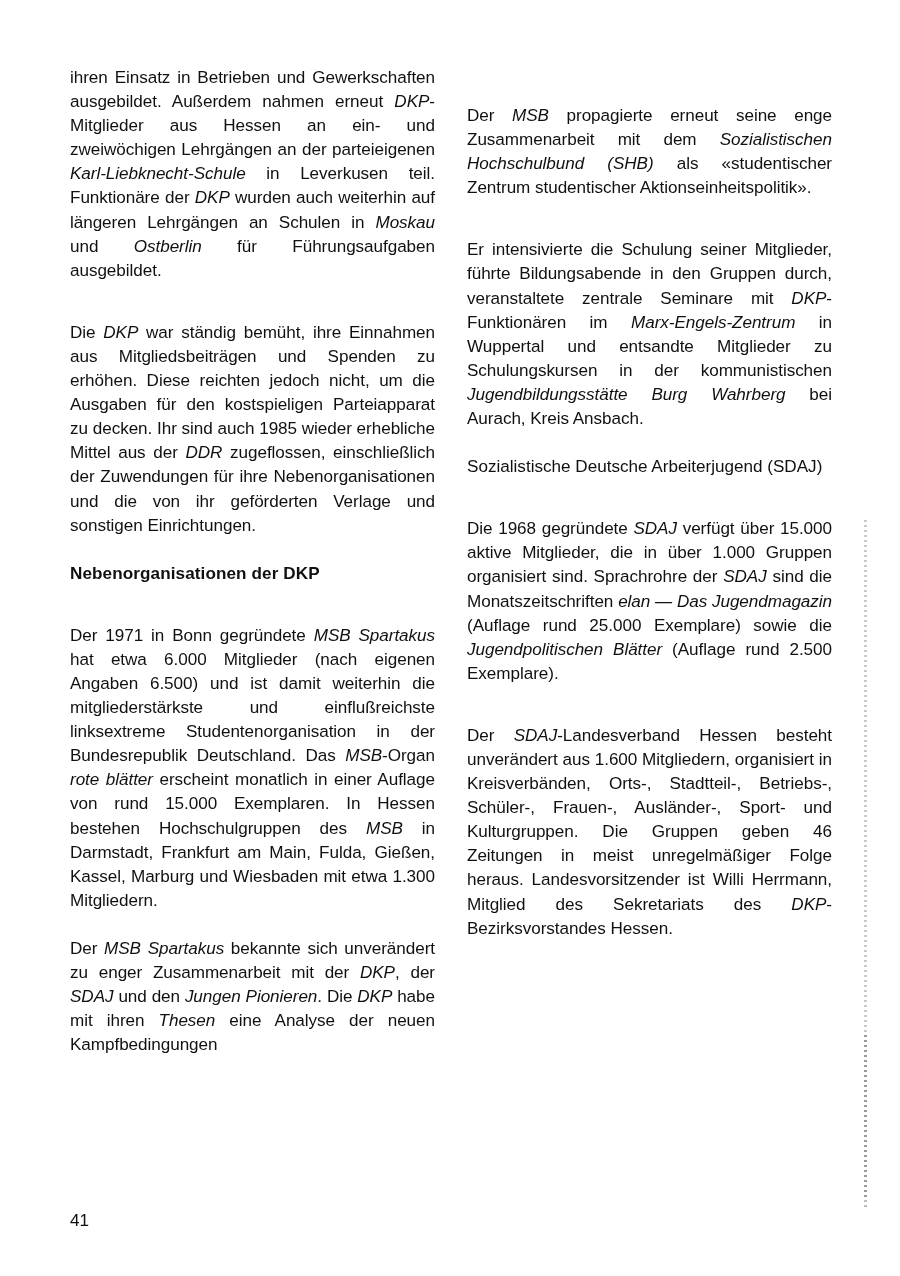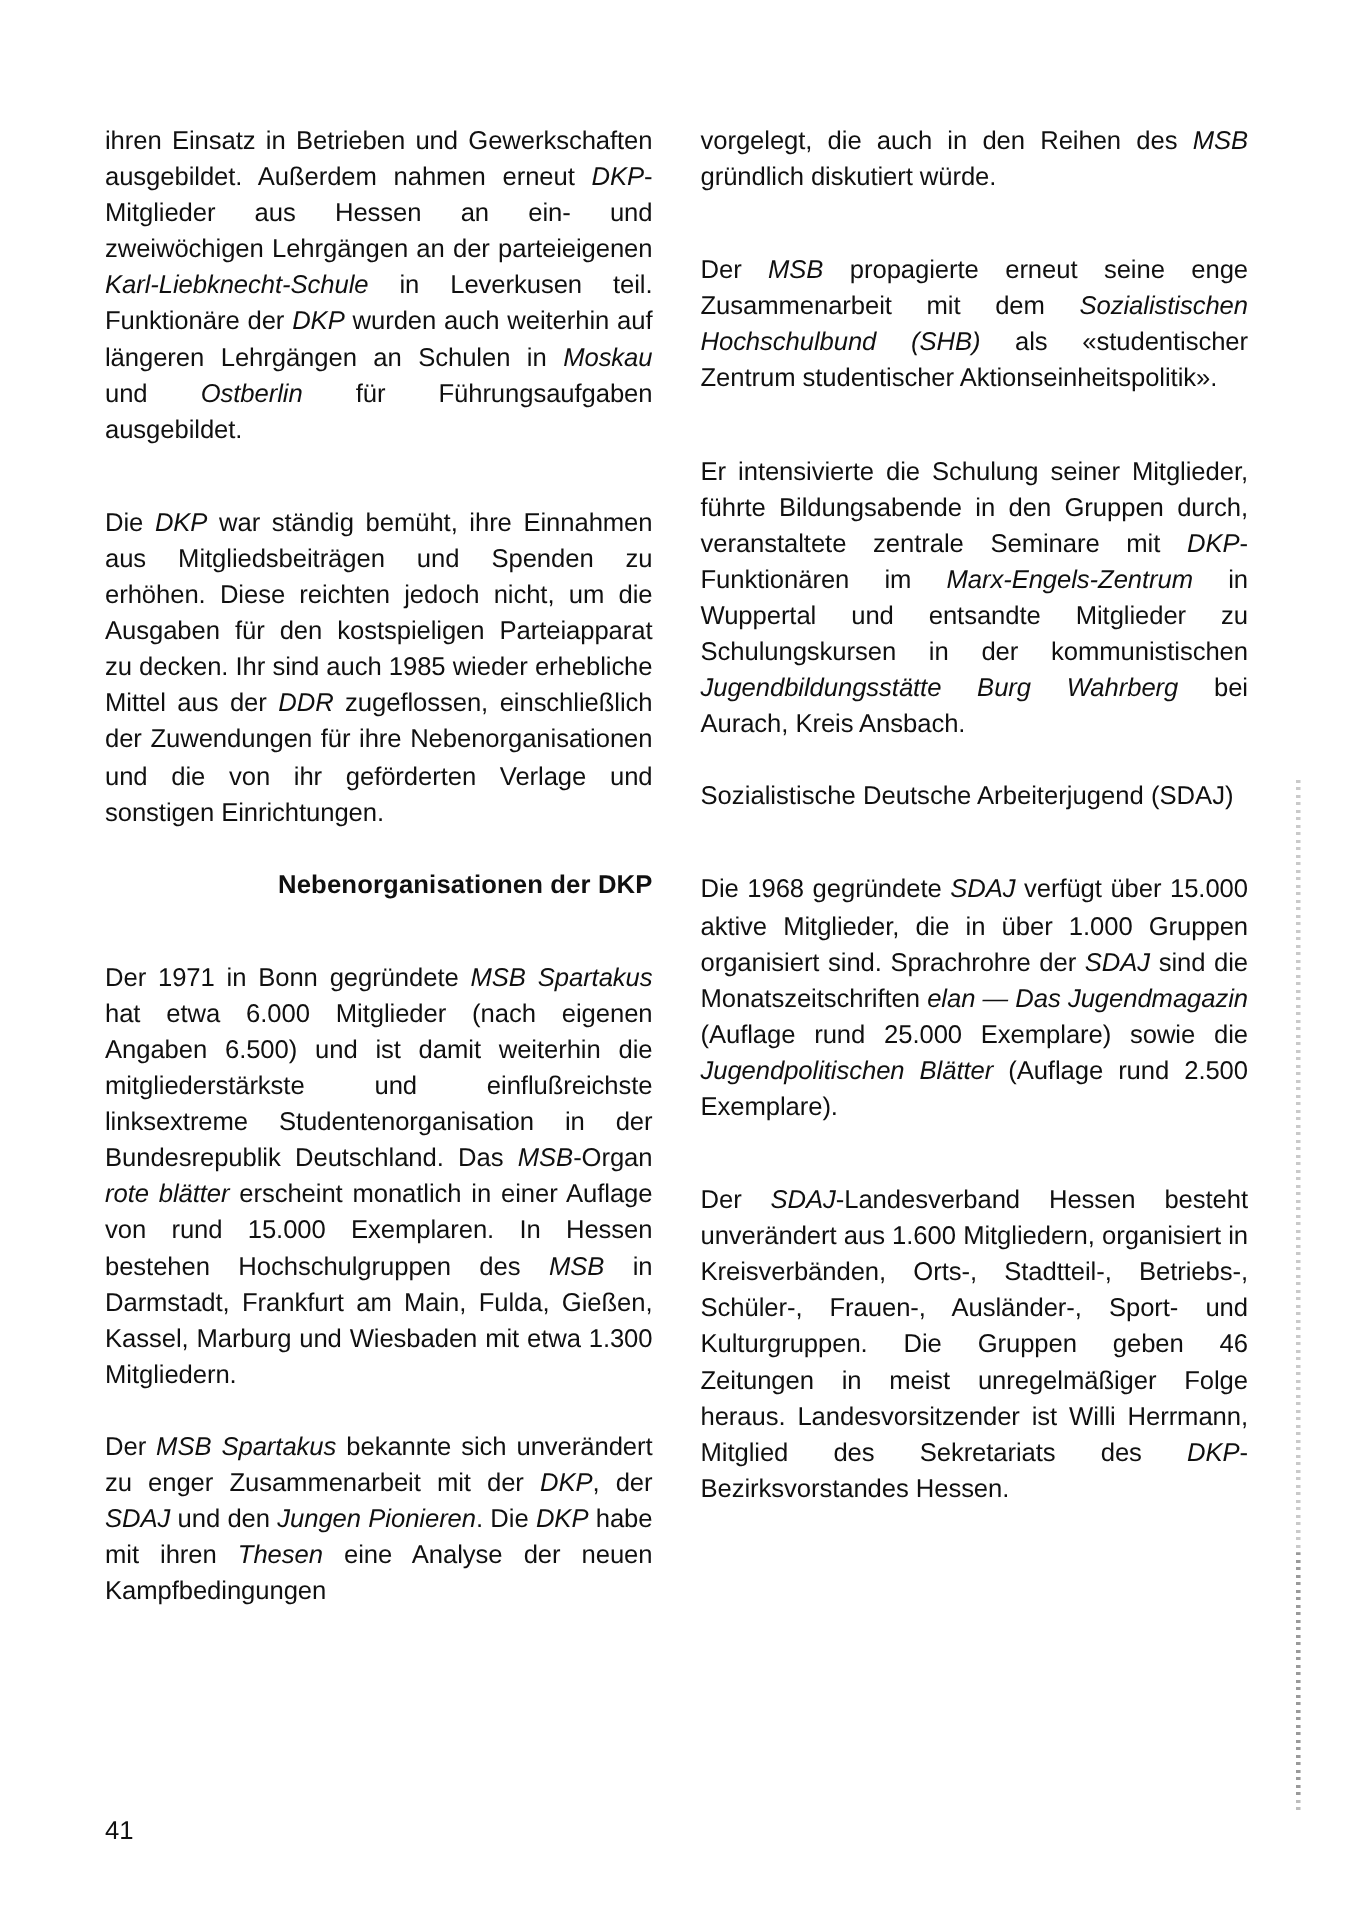--- a/index.html
+++ b/index.html
@@ -36,21 +36,21 @@
     opacity: 0.5;
   }
   .scan-artifact.seg2 {
     top: 1035px;
     height: 175px;
     opacity: 0.62;
   }
   .columns {
     position: absolute;
     left: 70px;
-    top: 82px;
+    top: 66px;
     width: 762px;
     display: flex;
     gap: 32px;
   }
   .col {
     width: 365px;
   }
   p.para {
     margin: 0 0 24px 0;
     font-size: 17.1px;
@@ -60,21 +60,21 @@
     letter-spacing: -0.05px;
     -webkit-hyphens: none;
     hyphens: none;
     word-spacing: 0px;
   }
   p.heading-bold {
     margin: 0 0 22px 0;
     font-size: 17.1px;
     line-height: 24.1px;
     font-weight: bold;
-    text-align: right;
+    text-align: left;
     letter-spacing: 0.1px;
   }
   p.subheading {
     margin: 0 0 24px 0;
     font-size: 17.1px;
     line-height: 24.1px;
     text-align: justify;
   }
   p.gap-before-big {
     margin-top: 38px;
@@ -106,21 +106,20 @@
 
     <div class="col">
       <p class="para"><span class="t">ihren Einsatz in Betrieben und Gewerkschaften ausgebildet. Außerdem nahmen erneut </span><span class="t it">DKP</span><span class="t">-Mitglieder aus Hessen an ein- und zweiwöchigen Lehrgängen an der parteieigenen </span><span class="t it">Karl-Liebknecht-Schule</span><span class="t"> in Leverkusen teil. Funktionäre der </span><span class="t it">DKP</span><span class="t"> wurden auch weiterhin auf längeren Lehrgängen an Schulen in </span><span class="t it">Moskau</span><span class="t"> und </span><span class="t it">Ostberlin</span><span class="t"> für Führungsaufgaben ausgebildet.</span></p>
       <p class="para gap-before-big"><span class="t">Die </span><span class="t it">DKP</span><span class="t"> war ständig bemüht, ihre Einnahmen aus Mitgliedsbeiträgen und Spenden zu erhöhen. Diese reichten jedoch nicht, um die Ausgaben für den kostspieligen Parteiapparat zu decken. Ihr sind auch 1985 wieder erhebliche Mittel aus der </span><span class="t it">DDR</span><span class="t"> zugeflossen, einschließlich der Zuwendungen für ihre Nebenorganisationen und die von ihr geförderten Verlage und sonstigen Einrichtungen.</span></p>
       <p class="heading-bold gap-before-huge">Nebenorganisationen der DKP</p>
       <p class="para gap-before-big"><span class="t">Der 1971 in Bonn gegründete </span><span class="t it">MSB Spartakus</span><span class="t"> hat etwa 6.000 Mitglieder (nach eigenen Angaben 6.500) und ist damit weiterhin die mitgliederstärkste und einflußreichste linksextreme Studentenorganisation in der Bundesrepublik Deutschland. Das </span><span class="t it">MSB</span><span class="t">-Organ </span><span class="t it">rote blätter</span><span class="t"> erscheint monatlich in einer Auflage von rund 15.000 Exemplaren. In Hessen bestehen Hochschulgruppen des </span><span class="t it">MSB</span><span class="t"> in Darmstadt, Frankfurt am Main, Fulda, Gießen, Kassel, Marburg und Wiesbaden mit etwa 1.300 Mitgliedern.</span></p>
       <p class="para"><span class="t">Der </span><span class="t it">MSB Spartakus</span><span class="t"> bekannte sich unverändert zu enger Zusammenarbeit mit der </span><span class="t it">DKP</span><span class="t">, der </span><span class="t it">SDAJ</span><span class="t"> und den </span><span class="t it">Jungen Pionieren</span><span class="t">. Die </span><span class="t it">DKP</span><span class="t"> habe mit ihren </span><span class="t it">Thesen</span><span class="t"> eine Analyse der neuen Kampfbedingungen</span></p>
     </div>
 
     <div class="col">
-      <p class="para"><span class="t">vorgelegt, die auch in den Reihen des </span><span class="t it">MSB</span><span class="t"> gründlich diskutiert würde.</span></p>
       <p class="para gap-before-big"><span class="t">Der </span><span class="t it">MSB</span><span class="t"> propagierte erneut seine enge Zusammenarbeit mit dem </span><span class="t it">Sozialistischen Hochschulbund (SHB)</span><span class="t"> als «studentischer Zentrum studentischer Aktionseinheitspolitik».</span></p>
       <p class="para gap-before-big"><span class="t">Er intensivierte die Schulung seiner Mitglieder, führte Bildungsabende in den Gruppen durch, veranstaltete zentrale Seminare mit </span><span class="t it">DKP</span><span class="t">-Funktionären im </span><span class="t it">Marx-Engels-Zentrum</span><span class="t"> in Wuppertal und entsandte Mitglieder zu Schulungskursen in der kommunistischen </span><span class="t it">Jugendbildungsstätte Burg Wahrberg</span><span class="t"> bei Aurach, Kreis Ansbach.</span></p>
       <p class="subheading gap-before-huge">Sozialistische Deutsche Arbeiterjugend (SDAJ)</p>
       <p class="para gap-before-big"><span class="t">Die 1968 gegründete </span><span class="t it">SDAJ</span><span class="t"> verfügt über 15.000 aktive Mitglieder, die in über 1.000 Gruppen organisiert sind. Sprachrohre der </span><span class="t it">SDAJ</span><span class="t"> sind die Monatszeitschriften </span><span class="t it">elan — Das Jugendmagazin</span><span class="t"> (Auflage rund 25.000 Exemplare) sowie die </span><span class="t it">Jugendpolitischen Blätter</span><span class="t"> (Auflage rund 2.500 Exemplare).</span></p>
       <p class="para gap-before-big"><span class="t">Der </span><span class="t it">SDAJ</span><span class="t">-Landesverband Hessen besteht unverändert aus 1.600 Mitgliedern, organisiert in Kreisverbänden, Orts-, Stadtteil-, Betriebs-, Schüler-, Frauen-, Ausländer-, Sport- und Kulturgruppen. Die Gruppen geben 46 Zeitungen in meist unregelmäßiger Folge heraus. Landesvorsitzender ist Willi Herrmann, Mitglied des Sekretariats des </span><span class="t it">DKP</span><span class="t">-Bezirksvorstandes Hessen.</span></p>
     </div>
 
   </div>
 
   <div class="page-number">41</div>

